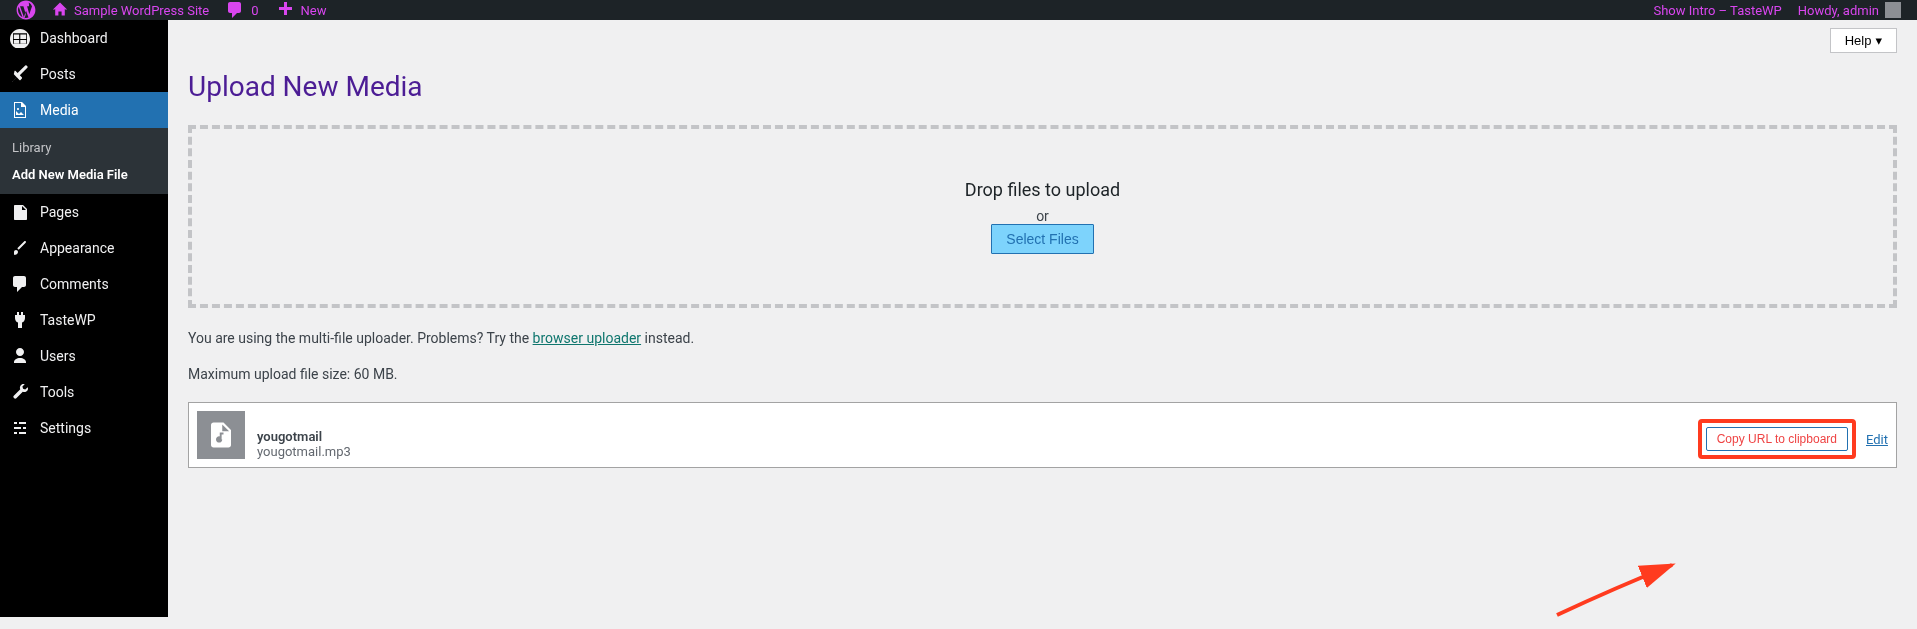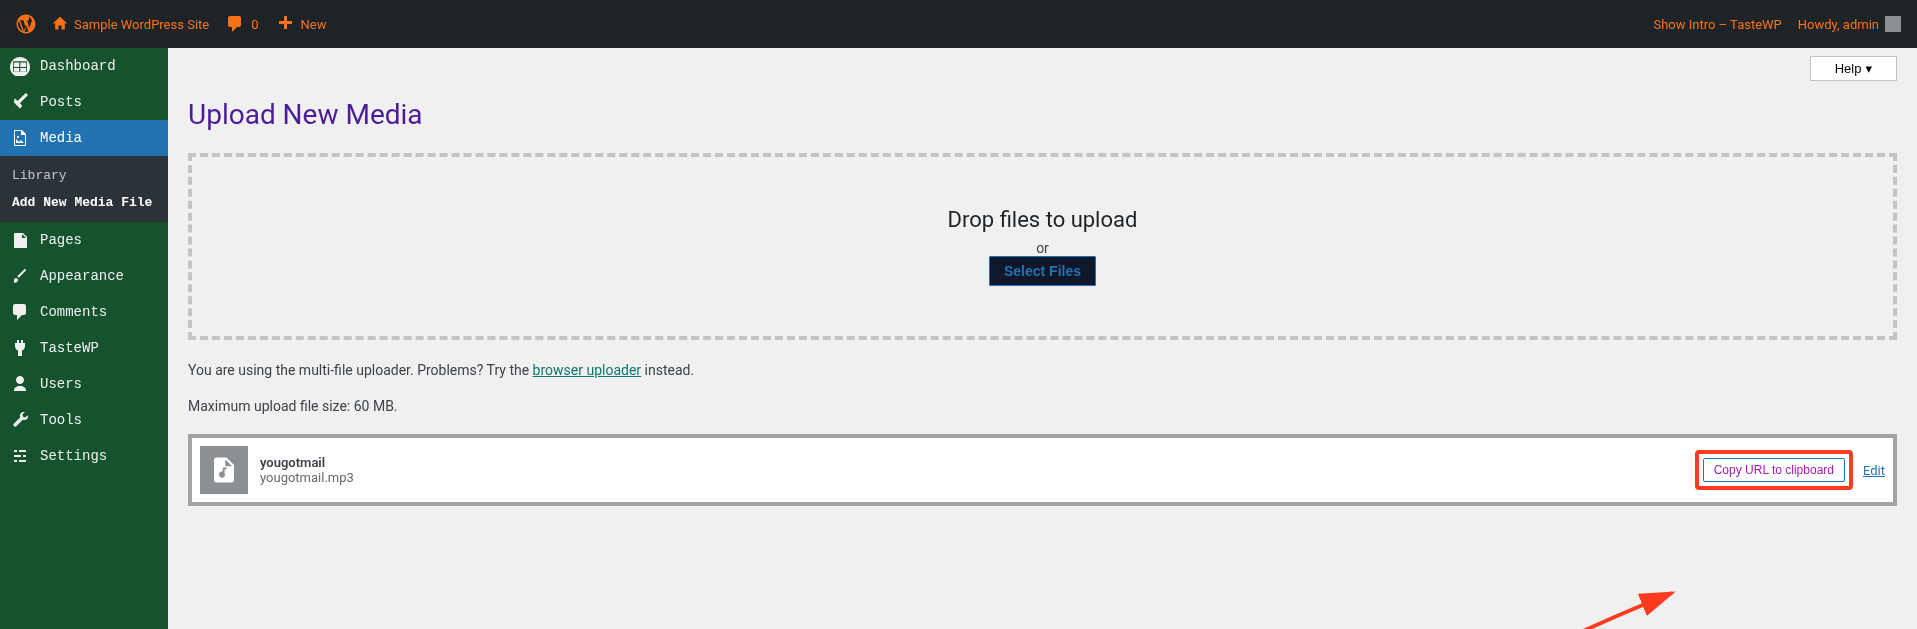--- a/index.html
+++ b/index.html
@@ -4,26 +4,26 @@
   <style>
     * { margin: 0; padding: 0; box-sizing: border-box; }
     body {
       font-family: -apple-system, BlinkMacSystemFont, "Segoe UI", Roboto, sans-serif;
       background: #f0f0f1;
       font-size: 13px;
       color: #3c434a;
     }
     .admin-bar {
       background: #1d2327;
-      height: 48px;
+      height: 20px;
       display: flex;
       align-items: center;
       justify-content: space-between;
       padding: 0 8px;
-      color: #f97316;
+      color: #d946ef;
     }
     .admin-bar-left, .admin-bar-right {
       display: flex;
       align-items: center;
       gap: 0;
       height: 100%;
     }
     .admin-bar-item {
       display: flex;
       align-items: center;
@@ -36,24 +36,23 @@
     .admin-bar svg { fill: currentColor; }
     .avatar-placeholder {
       width: 16px;
       height: 16px;
       background: #8c8f94;
       display: inline-block;
     }
     .layout { display: flex; }
     .sidebar {
       width: 168px;
-      background: #14532d;
+      background: #000000;
       min-height: calc(100vh - 32px);
       flex-shrink: 0;
-      font-family: Liberation Mono, monospace;
     }
     .menu-item {
       display: flex;
       align-items: center;
       gap: 10px;
       padding: 8px 10px;
       color: #f0f0f1;
       cursor: pointer;
       font-size: 14px;
       position: relative;
@@ -87,85 +86,84 @@
       flex: 1;
       padding: 0 20px 20px;
       position: relative;
     }
     .help-btn {
       position: absolute;
       right: 20px;
       top: 8px;
       background: #fff;
       border: 1px solid #c3c4c7;
-      padding: 4px 24px;
+      padding: 4px 14px;
       cursor: pointer;
       font-size: 13px;
       display: flex;
       align-items: center;
       gap: 4px;
     }
     .page-title {
       font-size: 28px;
       font-weight: 400;
       padding: 18px 0 10px;
       color: #4c1d95;
       margin-top: 32px;
     }
     .uploader {
       border: 4px dashed #c3c4c7;
       padding: 50px 20px;
       text-align: center;
       margin-top: 12px;
     }
     .uploader-title {
-      font-size: 22px;
+      font-size: 18px;
       color: #1d2327;
       margin-bottom: 8px;
     }
     .uploader-or { font-size: 14px; color: #3c434a; }
     .select-files {
-      background: #0f172a;
+      background: #7dd3fc;
       border: 1px solid #2271b1;
       color: #2271b1;
       padding: 6px 14px;
       cursor: pointer;
       font-size: 14px;
       border-radius: 1px;
-      font-weight: bold;
     }
     .uploader-note { margin-top: 22px; font-size: 14px; }
     .uploader-note a { color: #0f766e; text-decoration: underline; }
     .max-size { margin-top: 20px; font-size: 14px; margin-bottom: 20px; }
     .media-item {
       background: #fff;
-      border: 4px solid #a3a3a3;
+      border: 1px solid #a3a3a3;
       padding: 8px;
       display: flex;
-      align-items: center;
+      align-items: flex-end;
       gap: 12px;
       margin-top: 8px;
     }
     .media-thumb {
       width: 48px;
       height: 48px;
       background: #8c8f94;
       display: flex;
       align-items: center;
       justify-content: center;
       position: relative;
     }
     .media-thumb svg { fill: #fff; }
     .media-info { flex: 1; }
     .media-title { font-weight: 600; }
     .media-filename { color: #646970; }
     .media-actions { display: flex; align-items: center; gap: 10px; }
     .copy-url {
       border: 1px solid #2271b1;
-      color: #a21caf;
+      color: #ef4444;
       background: #fff;
       padding: 4px 10px;
       cursor: pointer;
       font-size: 12px;
       border-radius: 2px;
     }
     .edit-link { color: #2271b1; text-decoration: underline; cursor: pointer; }
     .highlight-box {
       border: 4px solid #ff3b1f;
       padding: 4px;

